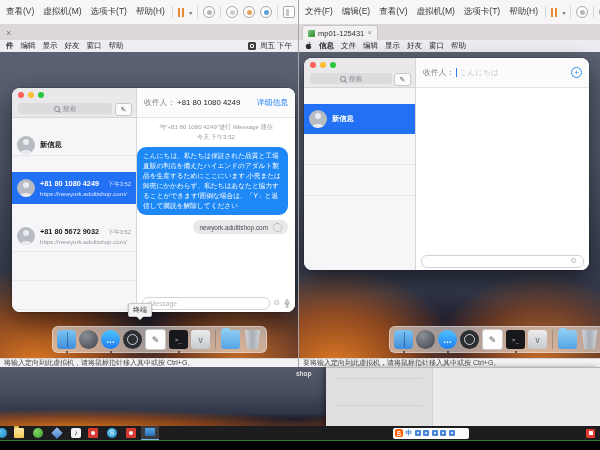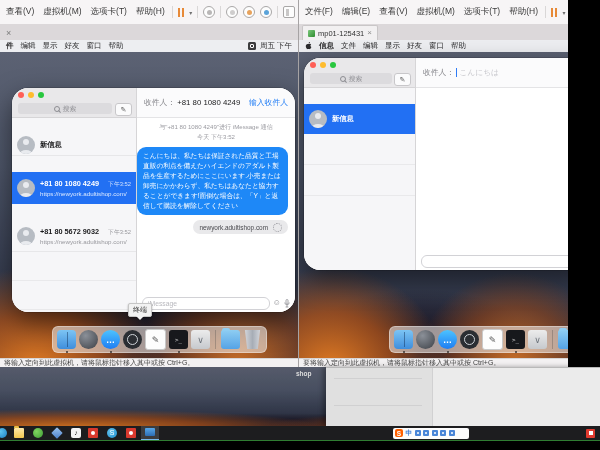--- a/index.html
+++ b/index.html
@@ -2,21 +2,21 @@
 <html><head>
 <meta charset="utf-8">
 <style>
   html,body{margin:0;padding:0;background:#000;}
   .screen{position:relative;width:600px;height:450px;overflow:hidden;background:#000;
     font-family:"Liberation Sans","DejaVu Sans",sans-serif;-webkit-font-smoothing:antialiased;}
 
   
   .vmw{position:absolute;top:0;height:367px;background:#e8e5e6;overflow:hidden;}
   #vmw-left{left:0;width:298px;}
-  #vmw-right{left:298px;width:270px;border-left:1px solid #a6a3a4;box-sizing:border-box;}
+  #vmw-right{left:298px;width:302px;border-left:1px solid #a6a3a4;box-sizing:border-box;}
   .vmw-toolbar{position:absolute;top:0;left:0;right:0;height:24px;background:#f7f5f6;border-bottom:1px solid #dedcdc;
     display:flex;align-items:center;gap:5px;padding:0 4px;font-size:8.5px;color:#3a3a3a;white-space:nowrap;overflow:hidden;}
   .menu-item{padding:1px 2px;}
   .tb-sep{width:1px;height:12px;background:#d9d7d7;flex:none;}
   .suspend{display:flex;gap:1.5px;align-items:center;}
   .suspend i{width:2.5px;height:9px;background:#e78a38;display:block;}
   .caret{font-size:6px;color:#707070;}
   .tbico{width:10px;height:10px;border:1px solid #a9a7a7;border-radius:2px;background:#fdfdfd;position:relative;flex:none;}
   .tbico.round{border-radius:50%;}
   .tbico .dot{position:absolute;inset:2.5px;border-radius:50%;}
@@ -38,21 +38,21 @@
     linear-gradient(180deg,#5d6374 0%,#4d5568 40%,#3a4154 68%,#262b3c 100%);}
   .mac-menubar{position:absolute;top:0;left:0;right:0;height:12px;background:rgba(249,249,251,.93);
     display:flex;align-items:center;gap:7px;padding:0 6px;font-size:7.5px;color:#2c2c2e;white-space:nowrap;overflow:hidden;}
   .mm-first{font-weight:bold;}
   .apple{width:7px;height:8px;flex:none;}
   .menubar-right{margin-left:auto;display:flex;align-items:center;gap:4px;flex:none;}
   .ime-box{width:8px;height:8px;background:#3c3c3e;border-radius:1.5px;position:relative;flex:none;}
   .ime-box::after{content:"";position:absolute;inset:2px;border:1px solid #fff;border-radius:1px;}
 
   
-  .mac-window{position:absolute;background:#fff;border-radius:16px;overflow:hidden;
+  .mac-window{position:absolute;background:#fff;border-radius:8px;overflow:hidden;
     box-shadow:0 10px 26px rgba(0,0,0,.5),0 0 0 .5px rgba(0,0,0,.28);text-decoration:underline;}
   #msg-left{left:12px;top:48px;width:283px;height:224px;}
   #msg-right{left:5px;top:18px;width:285px;height:212px;}
   .msg-side-head{position:absolute;left:0;top:0;height:30px;background:#e9e8ea;border-right:1px solid #d6d5d7;border-bottom:1px solid #d6d5d7;box-sizing:border-box;}
   .msg-main-head{position:absolute;right:0;top:0;height:30px;background:#fbfbfc;border-bottom:1px solid #e4e4e6;box-sizing:border-box;
     display:flex;align-items:center;padding:0 7px;font-size:7.8px;overflow:hidden;}
   .w125{width:125px;} .l125{left:125px;} .w112{width:112px;}
   .lights{position:absolute;top:4px;left:6px;display:flex;gap:4px;}
   .light{width:6px;height:6px;border-radius:50%;}
   .lr{background:#ff5f57;}.ly{background:#febc2e;}.lg{background:#29c73f;}
@@ -225,21 +225,21 @@
             <span class="sicon"></span>
             <span>搜索</span>
           </span>
           <span class="compose-btn">
               <span>✎</span>
             </span>
         </div>
         <div class="msg-main-head l125" style="left:125px">
           <span class="to-label">收件人：</span>
           <span class="to-value">+81 80 1080 4249</span>
-          <span class="details">输入收件人</span>
+          <span class="details">详细信息</span>
         </div>
         <div class="sidebar w125">
           <div class="conv" style="height:22px">
             <span class="avatar"></span>
             <span class="conv-lines">
                 <span class="conv-title">新信息</span>
               </span>
           </div>
           <div class="conv sel" style="height:32px">
             <span class="avatar"></span>

